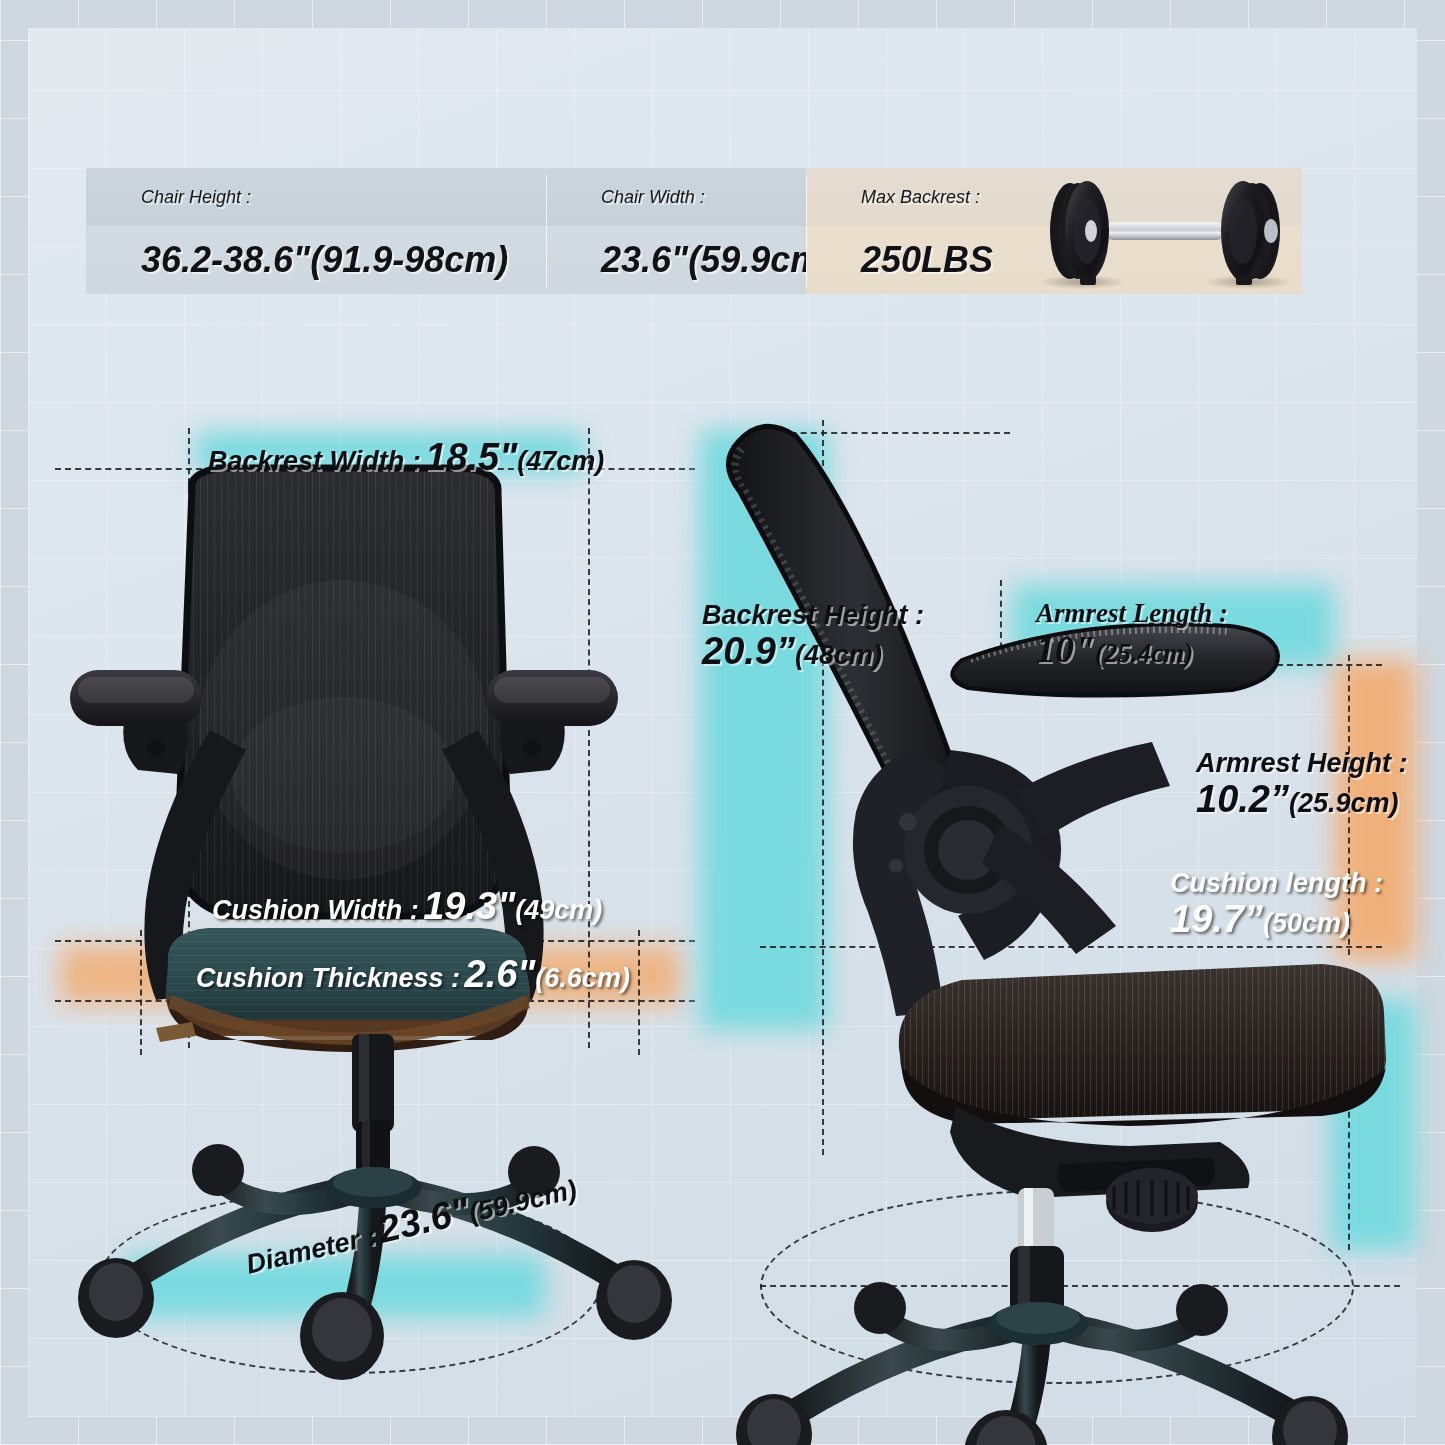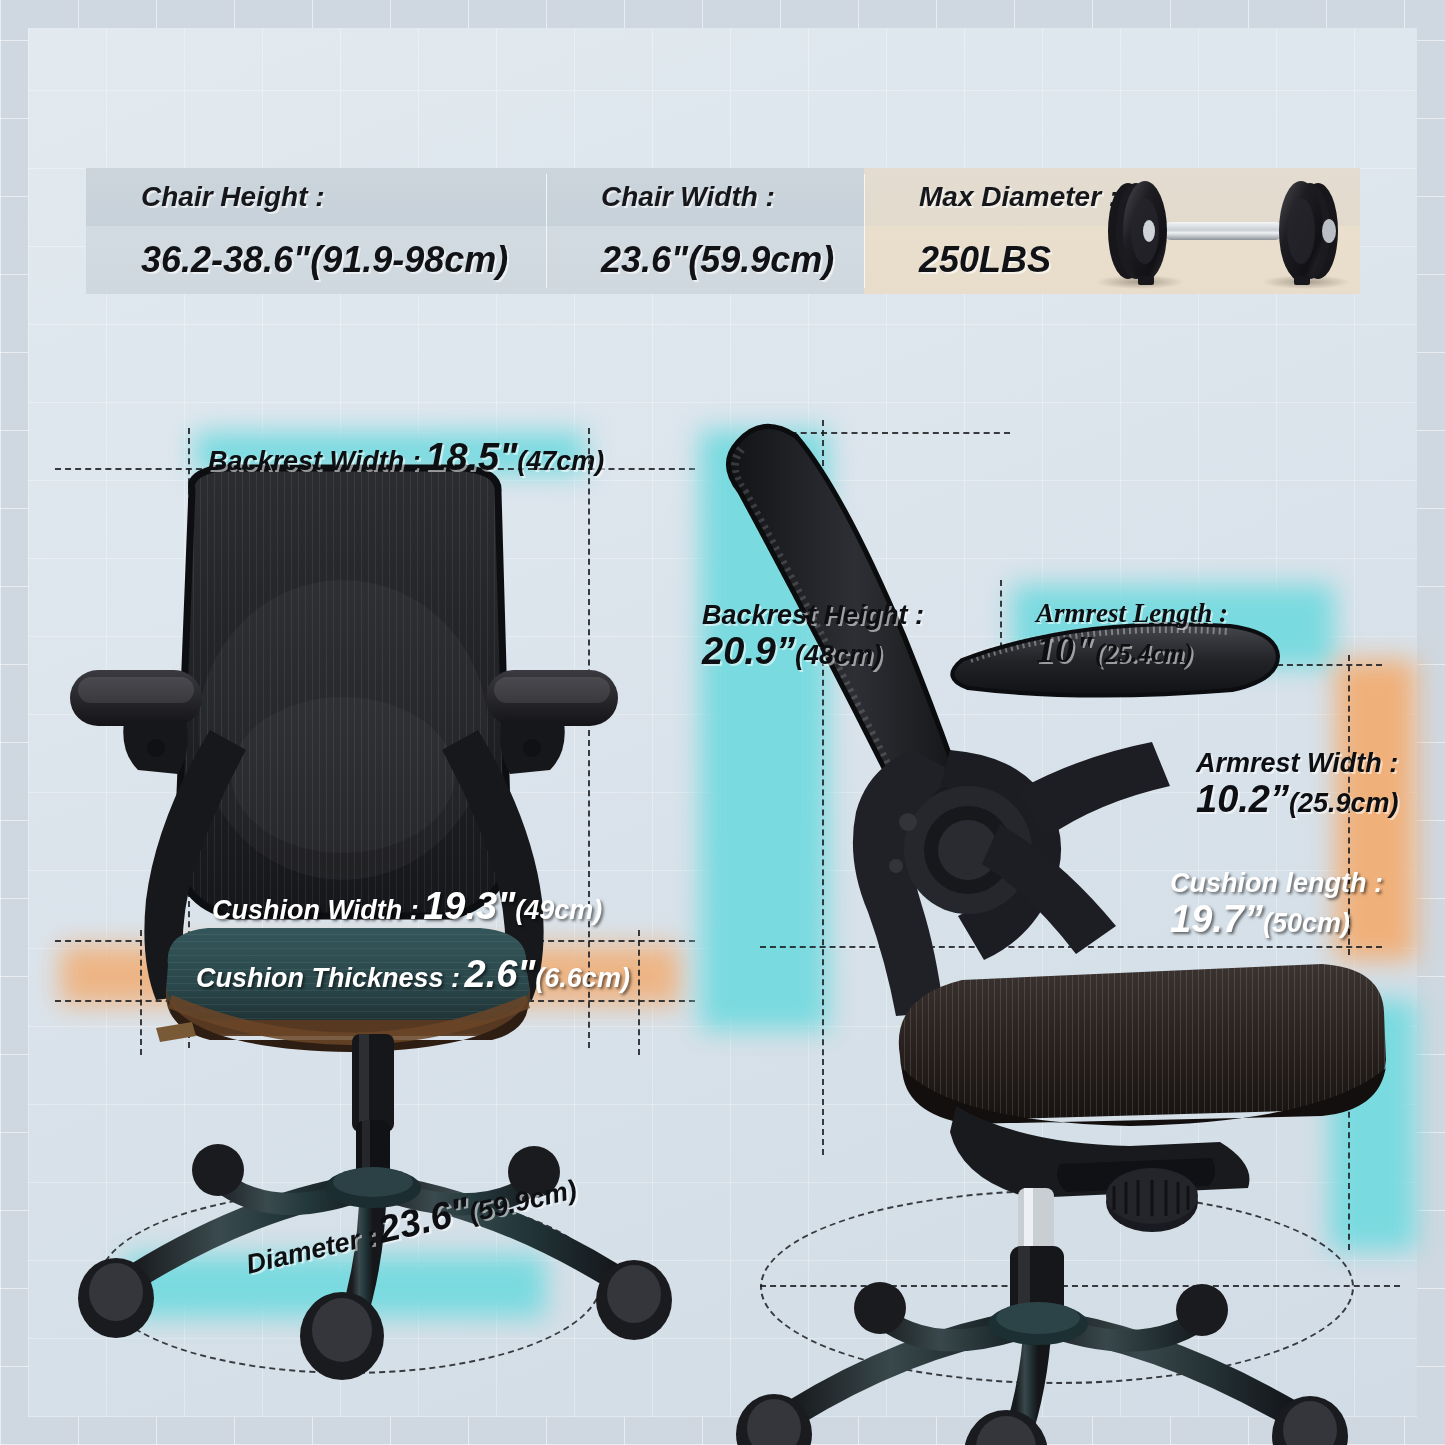--- a/index.html
+++ b/index.html
@@ -26,31 +26,31 @@
 
   
   .title{position:absolute;left:88px;top:56px;font-size:89px;font-weight:700;
     color:#0c0d10;letter-spacing:-1.5px;line-height:1;
     text-shadow:3px 3px 0 rgba(255,255,255,.55);}
 
   
   .spec-table{position:absolute;left:86px;top:168px;width:1274px;height:126px;display:flex;}
   .spec-cell{position:relative;height:126px;display:flex;flex-direction:column;}
   .sc1{width:460px;}
-  .sc2{width:318px;}
+  .sc2{width:260px;}
   .sc3{width:496px;}
   .spec-top{height:58px;display:flex;align-items:center;padding-left:55px;
     background:linear-gradient(180deg,#ccd5dc,#c7d1d9);}
   .spec-bot{height:68px;display:flex;align-items:center;padding-left:55px;
     background:linear-gradient(180deg,#d3dbe2,#cfd8df);}
   .sc3 .spec-top{background:linear-gradient(180deg,#e4dcd0,#e2dacd);}
   .sc3 .spec-bot{background:linear-gradient(180deg,#eadfcd,#e8ddca);}
   .spec-cell + .spec-cell::before{content:"";position:absolute;left:0;top:6px;bottom:6px;
     width:1px;background:rgba(255,255,255,.75);}
-  .spec-label{font-size:28px;font-weight:700;font-style:italic;color:#15171b;
+  .spec-label{font-size:18px;font-weight:400;font-style:italic;color:#15171b;
     text-shadow:2px 2px 0 rgba(255,255,255,.6);white-space:nowrap;}
   .spec-val{font-size:36px;font-weight:800;font-style:italic;color:#101216;
     text-shadow:2px 2px 0 rgba(255,255,255,.6);white-space:nowrap;}
 
   
   .dumbbell{position:absolute;right:8px;top:4px;width:260px;height:118px;}
 
   
   .glow{position:absolute;filter:blur(13px);pointer-events:none;}
   .glow-cyan{background:#79dadf;}
@@ -101,21 +101,21 @@
         <span class="spec-label">Chair Width :</span>
       </div>
       <div class="spec-bot">
         <span class="spec-val">23.6"</span>
         <span class="spec-val u">(59.9cm)</span>
       </div>
     </div>
 
     <div class="spec-cell sc3">
       <div class="spec-top">
-        <span class="spec-label">Max Diameter :</span>
+        <span class="spec-label">Max Backrest :</span>
       </div>
       <div class="spec-bot">
         <span class="spec-val">250LBS</span>
       </div>
 
       <svg class="dumbbell" viewBox="0 0 260 118">
         <defs>
           <linearGradient id="barG" x1="0" y1="0" x2="0" y2="1">
             <stop offset="0" stop-color="#f4f6f7"></stop>
               <stop offset=".45" stop-color="#c9ced3"></stop>
@@ -401,21 +401,21 @@
     <div><span class="nm">Backrest Height :</span></div>
     <div><span class="big">20.9”</span><span class="nm">(48cm)</span></div>
   </div>
 
   <div class="cap dark" style="left:1036px;top:598px;font-family:Liberation Serif, serif;">
     <div><span class="nm">Armrest Length :</span></div>
     <div><span class="big">10"</span><span class="nm">(25.4cm)</span></div>
   </div>
 
   <div class="cap dark" style="left:1196px;top:748px;">
-    <div><span class="nm">Armrest Width :</span></div>
+    <div><span class="nm">Armrest Height :</span></div>
     <div><span class="big">10.2”</span><span class="nm">(25.9cm)</span></div>
   </div>
 
   <div class="cap light" style="left:1142px;top:868px;margin-left:28px;">
     <div><span class="nm">Cushion length :</span></div>
     <div><span class="big">19.7”</span><span class="nm">(50cm)</span></div>
   </div>
 
 
 </div>

